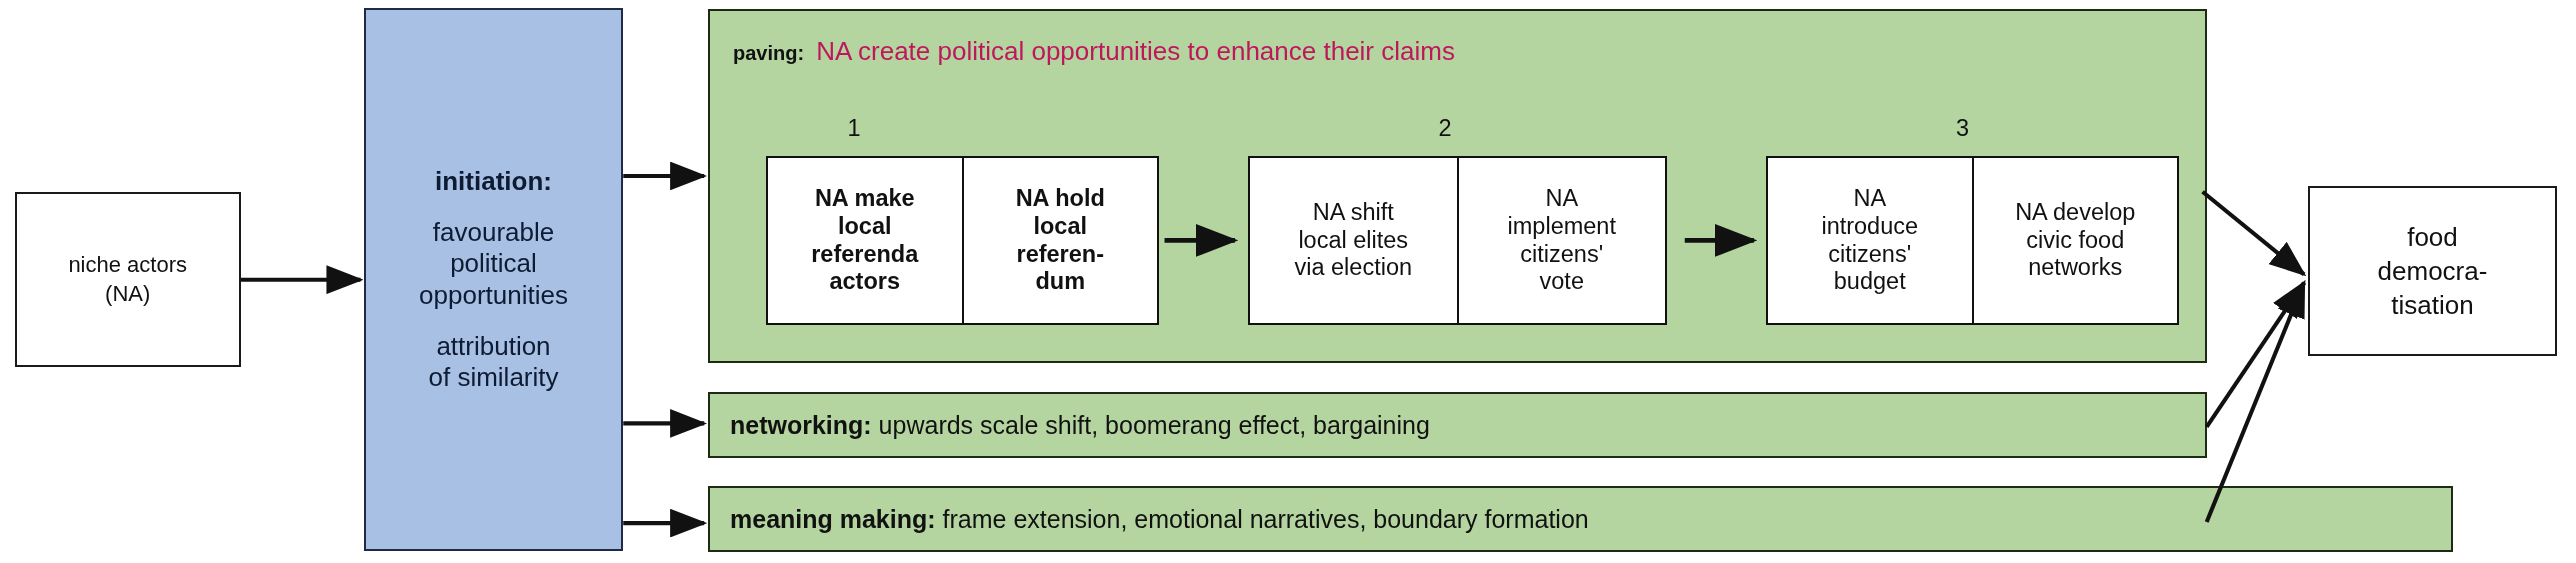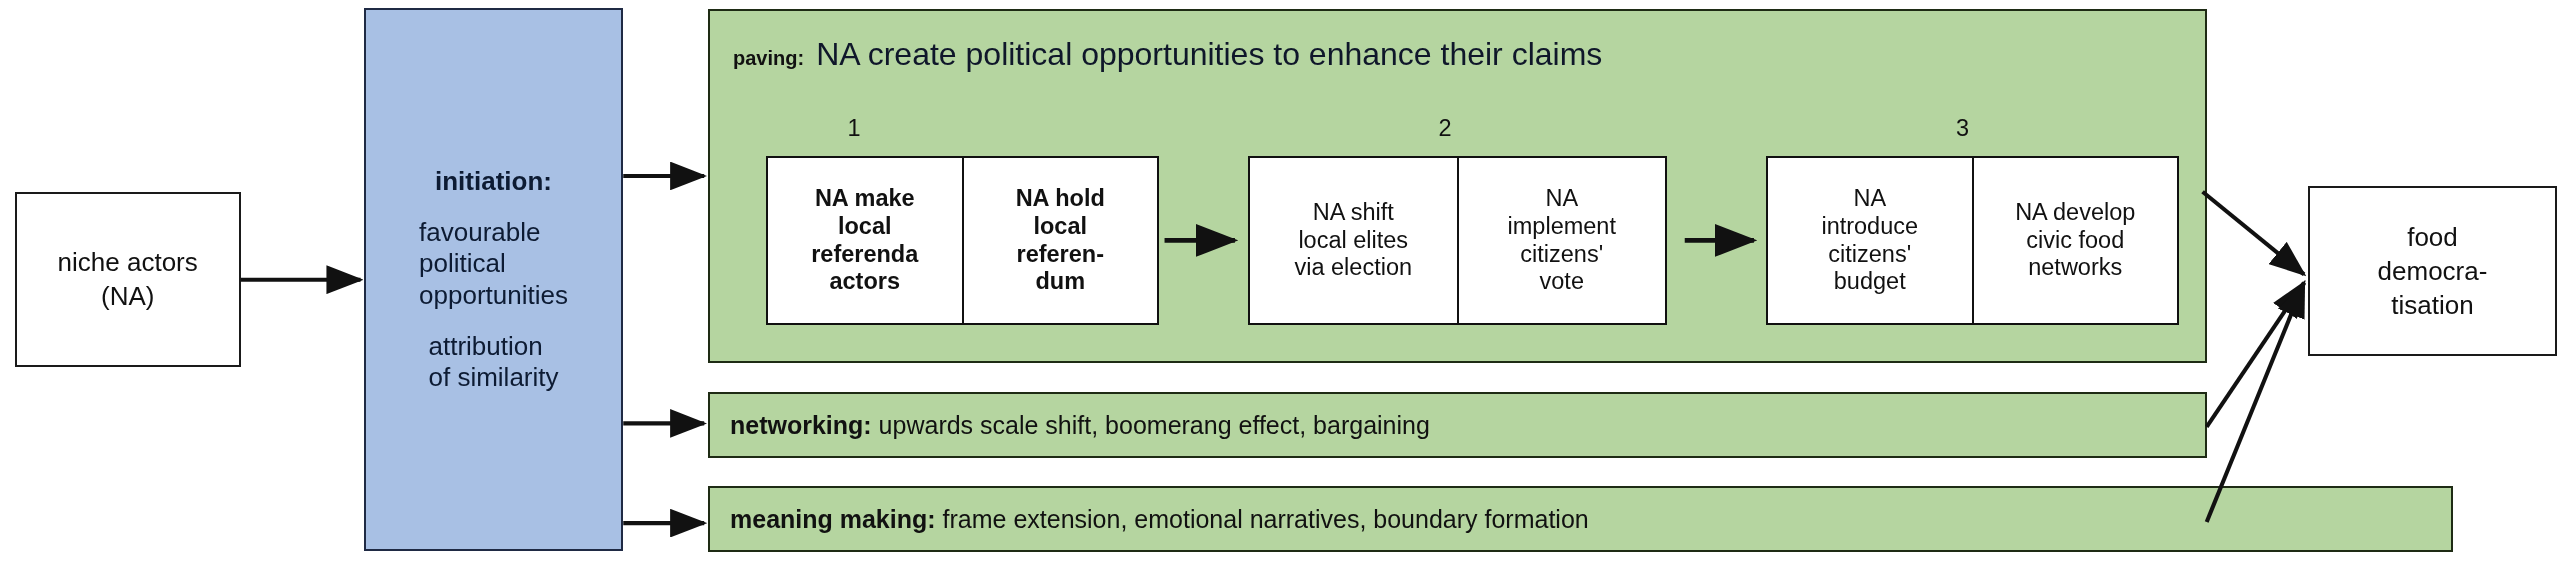--- a/index.html
+++ b/index.html
@@ -19,30 +19,30 @@
   .greenbar{background:#b5d5a0;border:2.9px solid #1e2b14;justify-content:flex-start;}
 
   
   .cellgroup{position:absolute;display:flex;background:#ffffff;border:2.3px solid #111111;box-sizing:border-box;}
   .cell{flex:1 1 0;display:flex;align-items:center;justify-content:center;text-align:center;
         font-size:23.5px;line-height:1.18;color:#111;padding:2.3px 3.5px;box-sizing:border-box;}
   .cell + .cell{border-left:2.3px solid #111111;}
 
   .grouplabel{position:absolute;font-size:23.5px;color:#111;text-align:center;}
 
-  .na-text{font-size:26px;line-height:1.3;color:#111;}
+  .na-text{font-size:22px;line-height:1.3;color:#111;}
   .fd-text{font-size:26px;line-height:1.32;color:#111;}
 
   .blue-title{font-size:26px;font-weight:bold;color:#0d1b33;margin-bottom:20px;}
-  .blue-item{font-size:26px;line-height:1.2;color:#0d1b33;margin-bottom:20px;text-align:left;}
+  .blue-item{font-size:26px;line-height:1.2;color:#0d1b33;margin-bottom:20px;text-align:center;}
   .blue-item:last-child{margin-bottom:0;}
 
   .hdr{position:absolute;white-space:nowrap;}
   .hdr .lbl{font-size:20px;font-weight:bold;color:#111;}
-  .hdr .dsc{font-size:32px;color:#0f172a;}
+  .hdr .dsc{font-size:26px;color:#be185d;}
 
   .bar-text{white-space:nowrap;padding-left:20px;}
   .bar-text .lbl{font-size:25px;font-weight:bold;color:#111;}
   .bar-text .dsc{font-size:25px;color:#111;}
 
   svg.arrows{position:absolute;left:0;top:0;width:2576px;height:563px;pointer-events:none;}
 </style>
 </head>
 <body>
 

